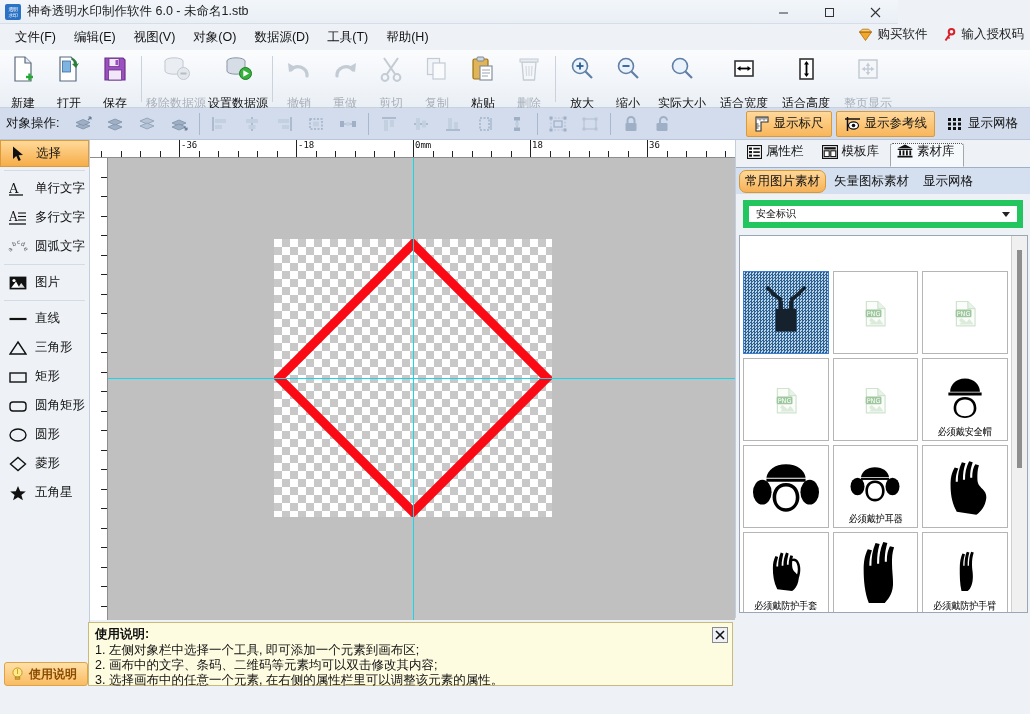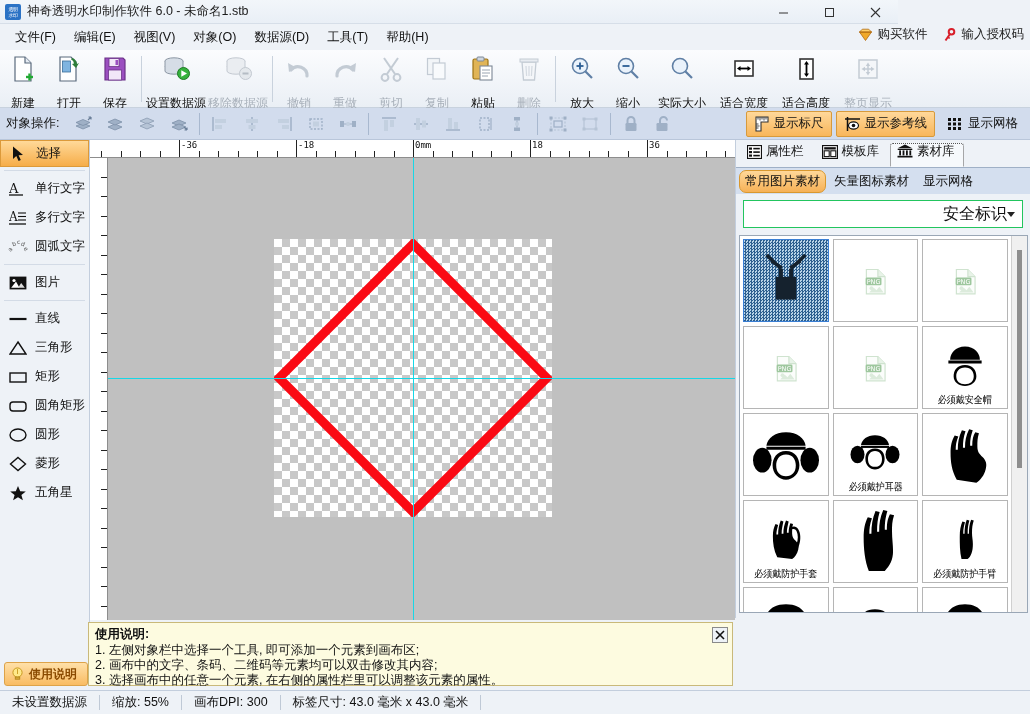--- a/index.html
+++ b/index.html
@@ -145,34 +145,34 @@
     border-radius: 3px 3px 0 0; white-space: nowrap; height: 24px;
   }
   .rp-tab.active { background: #f6f9fc; border: 1px dotted #555; border-bottom: 1px solid #f6f9fc; }
 
   .subtabs { display: flex; align-items: center; height: 26px; background: #d4dfef; padding-left: 3px; gap: 2px; }
   .subtab { font-size: 12.5px; color: #111; padding: 3px 6px; border-radius: 7px; white-space: nowrap; }
   .subtab.active { background: linear-gradient(#ffd899, #f6b157); border: 1px solid #d9982f; padding: 2px 5px; }
 
   .catsel-wrap { padding: 6px 7px 5px 7px; background: #eef2f7; }
   .catsel {
-    width: 100%; height: 28px; background: #fff; border: 1px solid #22c55e;
-    display: flex; align-items: center; justify-content: flex-end;
-    padding: 0 7px; font-size: 16px; color: #111;
+    width: 100%; height: 28px; background: #fff; border: 6px solid #22c55e;
+    display: flex; align-items: center; justify-content: space-between;
+    padding: 0 7px; font-size: 10px; color: #111;
   }
   .caret { width: 0; height: 0; border-left: 4px solid transparent; border-right: 4px solid transparent;
            border-top: 5px solid #222; }
 
   .matgrid-outer {
     position: absolute; left: 3px; top: 95px; width: 289px; height: 378px;
     background: #fff; border: 1px solid #9aa7b6; display: flex; overflow: hidden;
   }
   .matgrid {
     flex: 1; display: grid; grid-template-columns: repeat(3, 1fr);
-    gap: 4px; padding: 3px; align-content: start;
+    gap: 4px; padding: 3px; align-content: start; margin-top: 32px;
   }
   .matcell {
     height: 83px; border: 1px solid #b5b5b5; background: #fff;
     display: flex; flex-direction: column; align-items: center; justify-content: center;
     position: relative; overflow: hidden;
   }
   .matcell.selected { border: 1px solid #3a7fd5; background:
       repeating-conic-gradient(#2d5f8f 0% 25%, #b9d4e8 0% 50%) 0 0 / 3px 3px; }
   .matcell .mlabel {
     position: absolute; bottom: 1px; left: 0; right: 0; text-align: center;
@@ -301,48 +301,48 @@
           <rect x="7" y="3.6" width="10" height="8" fill="#f2e7f8" stroke="#6d3389" stroke-width="0.8"></rect>
           <rect x="13.5" y="5" width="2.5" height="5" fill="#9b4fc0"></rect>
           <rect x="6.5" y="15" width="13" height="10" fill="#f2e7f8" stroke="#6d3389" stroke-width="0.8"></rect>
         </svg>
       </div>
       <div class="lbl">保存</div>
     </div>
 
     <div class="tb-sep"></div>
 
+    <div class="tb-btn wide disabled">
+      <div class="tb-ico">
+        <svg width="30" height="28" viewBox="0 0 30 28">
+          <g fill="#eaedf1" stroke="#c3c9d1" stroke-width="1">
+            <ellipse cx="13" cy="6" rx="9" ry="3.2"></ellipse>
+            <path d="M4 6 v5 a9 3.2 0 0 0 18 0 V6"></path>
+            <path d="M4 11 v5 a9 3.2 0 0 0 18 0 v-5"></path>
+          </g>
+          <circle cx="22.5" cy="18.5" r="6" fill="#e4e8ec" stroke="#c3c9d1" stroke-width="1"></circle>
+          <line x1="19.5" y1="18.5" x2="25.5" y2="18.5" stroke="#b5bcc4" stroke-width="2"></line>
+        </svg>
+      </div>
+      <div class="lbl">移除数据源</div>
+    </div>
+
     <div class="tb-btn wide">
       <div class="tb-ico">
         <svg width="30" height="28" viewBox="0 0 30 28">
           <g fill="#d6dde6" stroke="#8c97a4" stroke-width="1">
             <ellipse cx="13" cy="6" rx="9" ry="3.2"></ellipse>
             <path d="M4 6 v5 a9 3.2 0 0 0 18 0 V6"></path>
             <path d="M4 11 v5 a9 3.2 0 0 0 18 0 v-5"></path>
           </g>
           <circle cx="22.5" cy="18.5" r="6" fill="#35b13c" stroke="#1e7a23" stroke-width="1"></circle>
           <polygon points="20.3,15.3 26,18.5 20.3,21.7" fill="#fff"></polygon>
         </svg>
       </div>
       <div class="lbl">设置数据源</div>
-    </div>
-
-    <div class="tb-btn wide disabled">
-      <div class="tb-ico">
-        <svg width="30" height="28" viewBox="0 0 30 28">
-          <g fill="#eaedf1" stroke="#c3c9d1" stroke-width="1">
-            <ellipse cx="13" cy="6" rx="9" ry="3.2"></ellipse>
-            <path d="M4 6 v5 a9 3.2 0 0 0 18 0 V6"></path>
-            <path d="M4 11 v5 a9 3.2 0 0 0 18 0 v-5"></path>
-          </g>
-          <circle cx="22.5" cy="18.5" r="6" fill="#e4e8ec" stroke="#c3c9d1" stroke-width="1"></circle>
-          <line x1="19.5" y1="18.5" x2="25.5" y2="18.5" stroke="#b5bcc4" stroke-width="2"></line>
-        </svg>
-      </div>
-      <div class="lbl">移除数据源</div>
     </div>
 
     <div class="tb-sep"></div>
 
     <div class="tb-btn disabled">
       <div class="tb-ico">
         <svg width="28" height="28" viewBox="0 0 28 28">
           <path d="M22 21 a9 9 0 0 0 -16 -6" fill="none" stroke="#c3cbd4" stroke-width="3.2" stroke-linecap="round"></path>
           <polygon points="3,8 11,12.5 4,17" fill="#c3cbd4"></polygon>
         </svg>
@@ -1251,24 +1251,14 @@
     <div class="hint-line">2. 画布中的文字、条码、二维码等元素均可以双击修改其内容;</div>
     <div class="hint-line">3. 选择画布中的任意一个元素, 在右侧的属性栏里可以调整该元素的属性。</div>
     <div class="hint-close">
       <svg width="10" height="10" viewBox="0 0 10 10">
           <line x1="1" y1="1" x2="9" y2="9" stroke="#111" stroke-width="1.6"></line>
           <line x1="9" y1="1" x2="1" y2="9" stroke="#111" stroke-width="1.6"></line>
         </svg>
     </div>
   </div>
 
-  <div class="statusbar">
-    <div class="st-cell">未设置数据源</div>
-    <div class="st-div"></div>
-    <div class="st-cell">缩放: 55%</div>
-    <div class="st-div"></div>
-    <div class="st-cell">画布DPI: 300</div>
-    <div class="st-div"></div>
-    <div class="st-cell">标签尺寸: 43.0 毫米 x 43.0 毫米</div>
-    <div class="st-div"></div>
-  </div>
 
 </div>
 
 </body></html>

